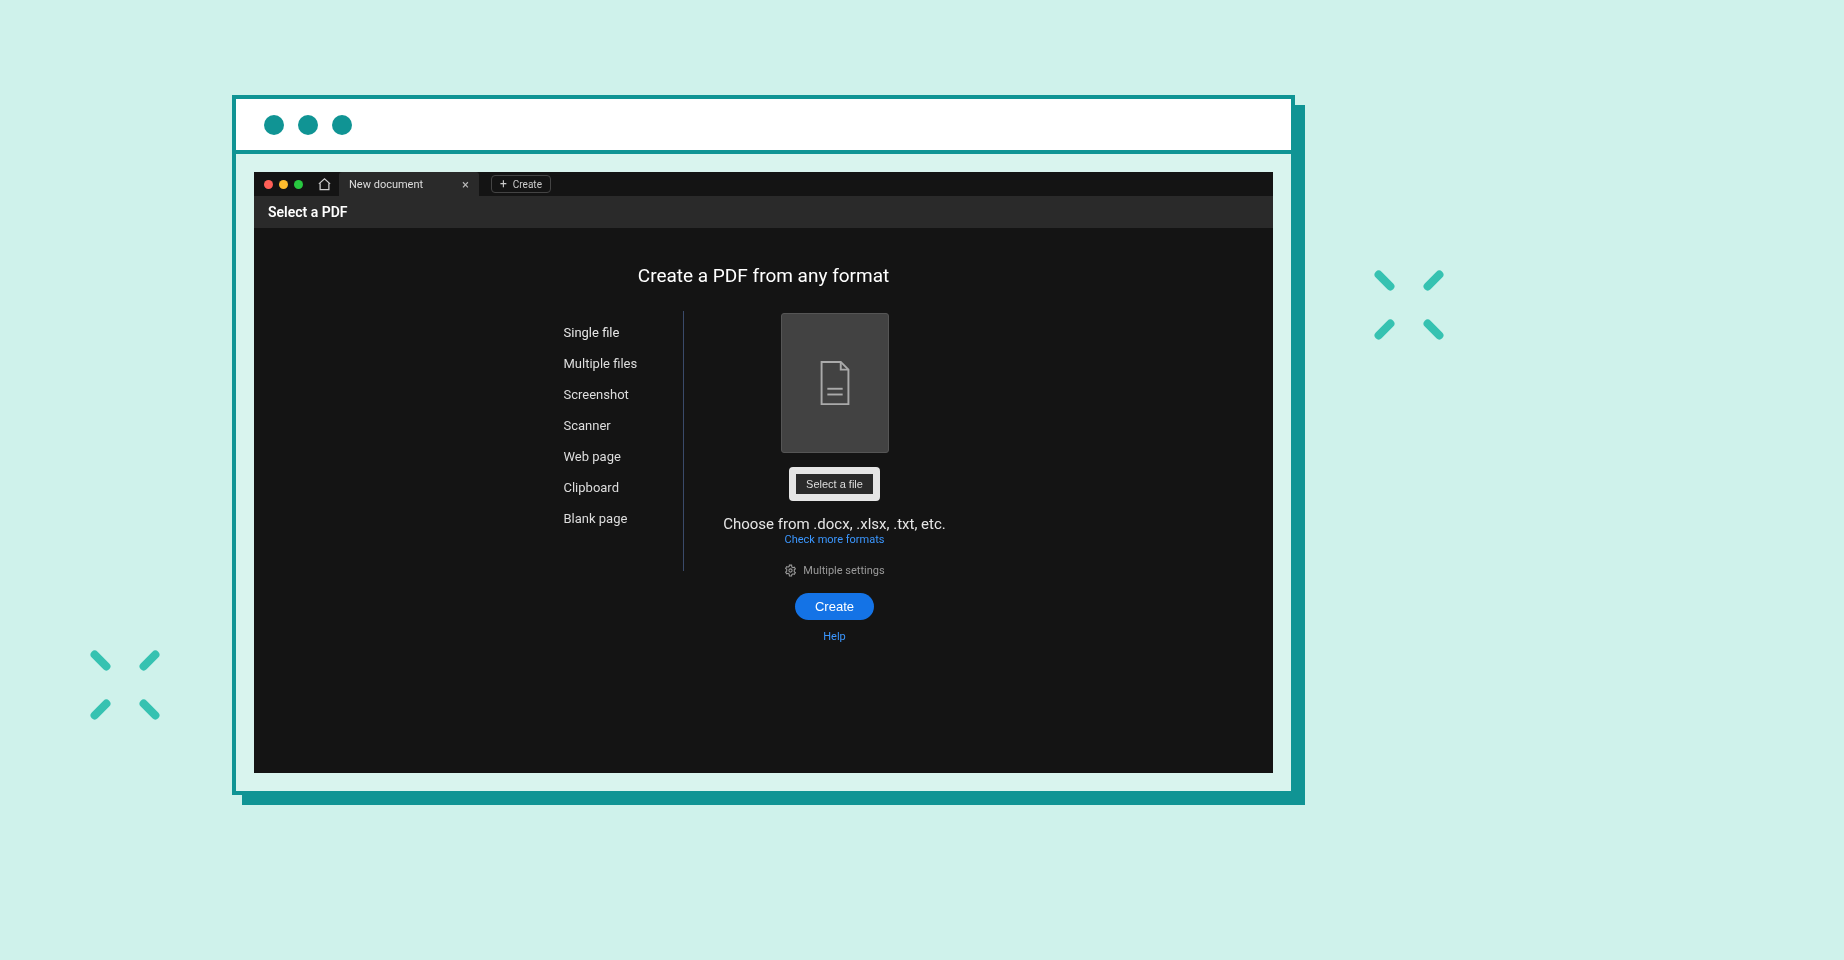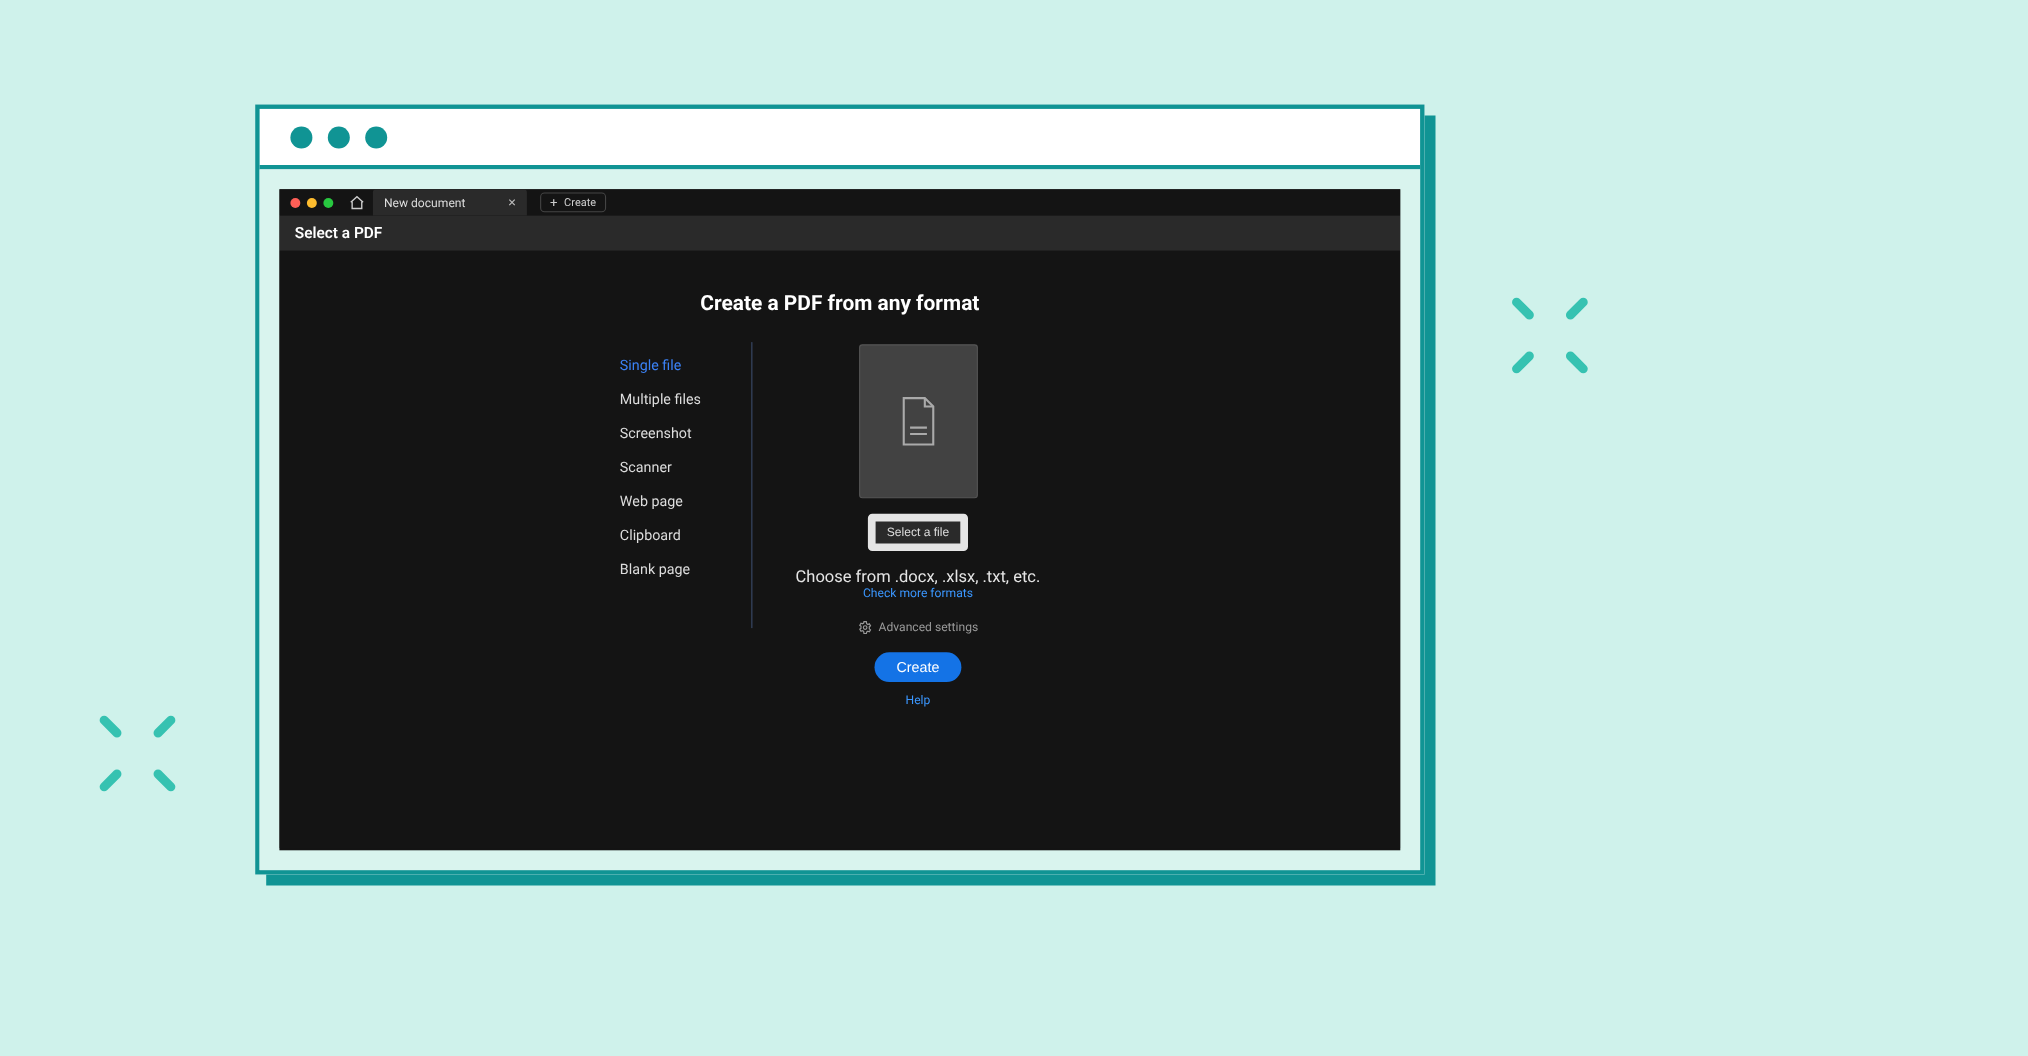--- a/index.html
+++ b/index.html
@@ -91,21 +91,21 @@
     padding: 8px 14px;
   }
   .app-body {
     position:relative;
     height: calc(100% - 24px - 34px);
     background:#141414;
   }
   .page-title {
     text-align:center;
     color:#fff;
-    font-weight:700;
+    font-weight:400;
     font-size:19px;
     padding: 36px 0 24px;
   }
   .two-col {
     display:flex;
     justify-content:center;
     align-items:flex-start;
   }
   .side-list {
     width: 120px;
@@ -113,21 +113,21 @@
     border-right: 1px solid #3a4a6a;
     min-height: 260px;
     text-align:left;
   }
   .side-item {
     color:#ddd;
     font-size:13px;
     padding: 8px 0;
     cursor:pointer;
   }
-  .side-item.active { color:#3b82f6; }
+  .side-item.active { color:#e5e5e5; }
   .right-pane {
     width: 280px;
     display:flex;
     flex-direction:column;
     align-items:center;
     padding-left: 22px;
   }
   .dropzone {
     width: 108px; height: 140px;
     background: #424242;
@@ -263,21 +263,21 @@
               </svg>
             </div>
             <button class="select-file-btn">Select a file</button>
             <div class="hint-text">Choose from .docx, .xlsx, .txt, etc.</div>
             <a class="link">Check more formats</a>
             <div class="adv-row">
               <svg viewBox="0 0 24 24" fill="none" stroke="currentColor" stroke-width="2">
                 <circle cx="12" cy="12" r="3"></circle>
                 <path d="M19 12a7 7 0 0 0-.1-1.2l2.1-1.6-2-3.4-2.5 1a7 7 0 0 0-2-1.2L14 2h-4l-.5 2.6a7 7 0 0 0-2 1.2l-2.5-1-2 3.4 2.1 1.6A7 7 0 0 0 5 12c0 .4 0 .8.1 1.2L3 14.8l2 3.4 2.5-1a7 7 0 0 0 2 1.2L10 22h4l.5-2.6a7 7 0 0 0 2-1.2l2.5 1 2-3.4-2.1-1.6c.1-.4.1-.8.1-1.2z"></path>
               </svg>
-              <span>Advanced settings</span>
+              <span>Multiple settings</span>
             </div>
             <button class="create-btn">Create</button>
             <a class="link help-link">Help</a>
           </div>
         </div>
       </div>
 
     </div>
   </div>
 </div>

